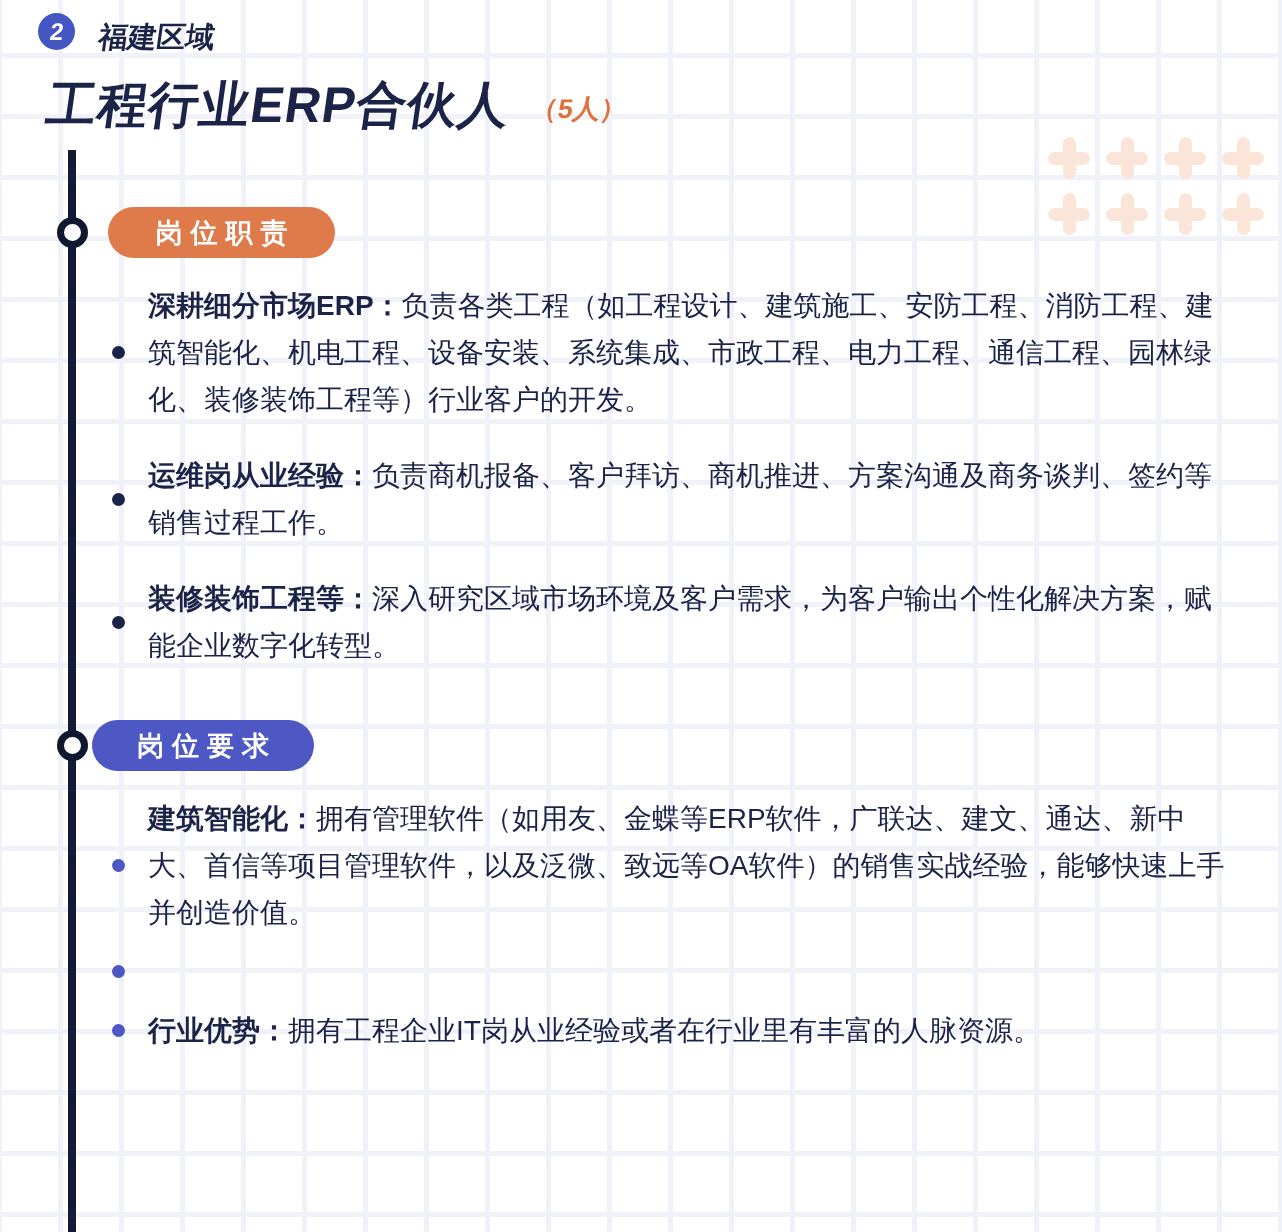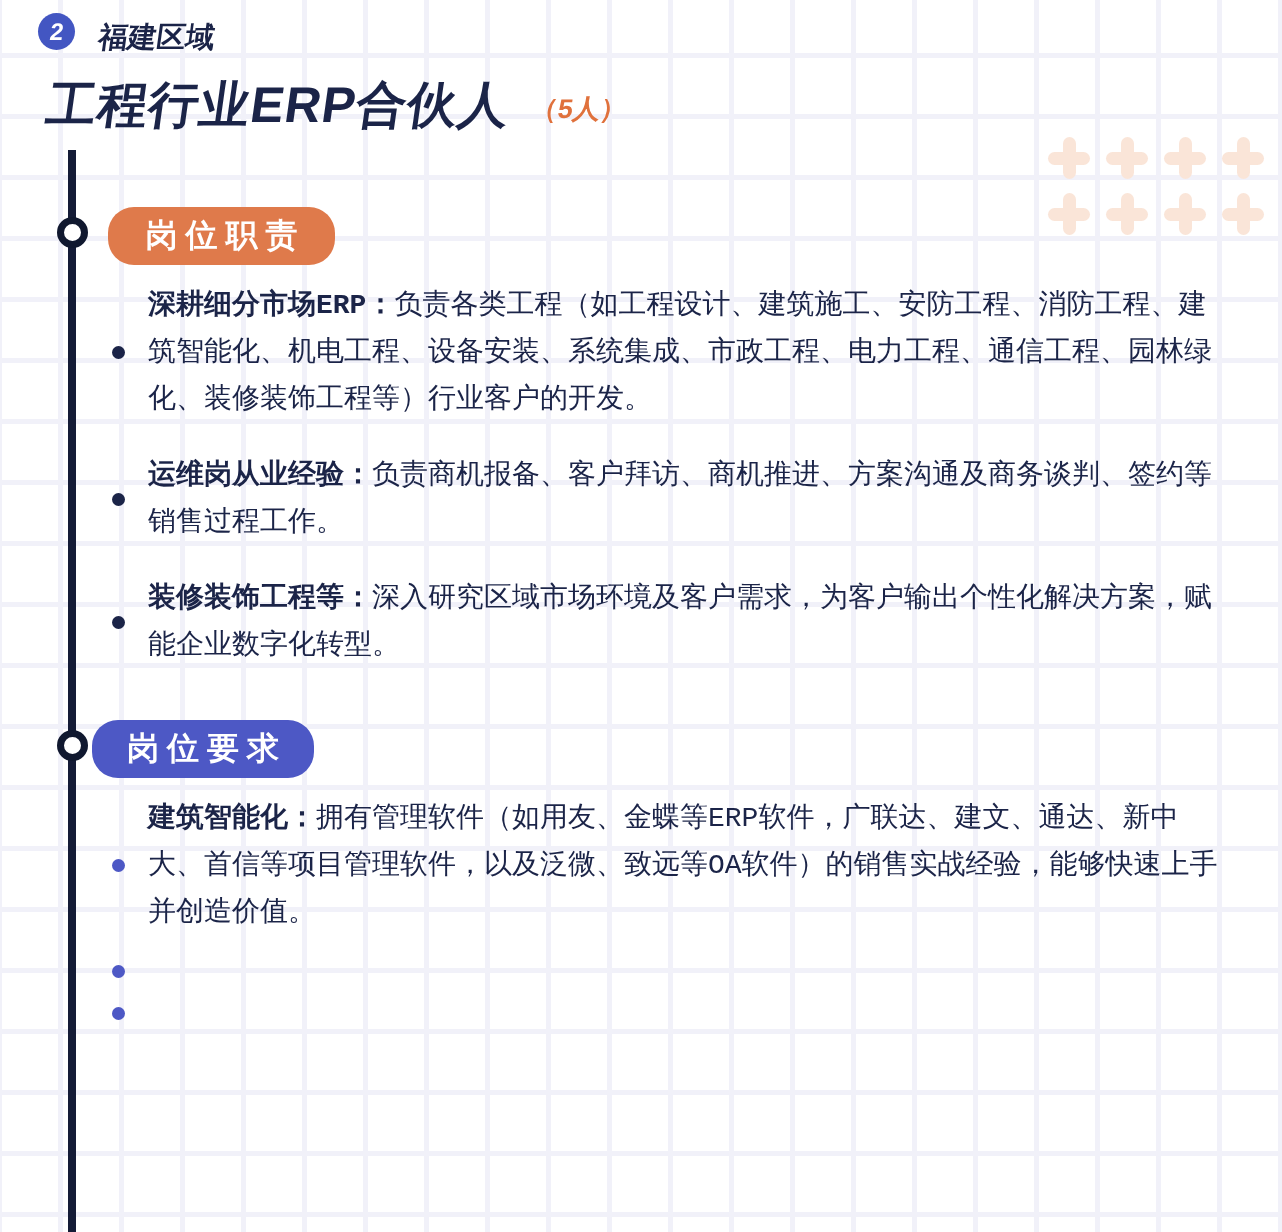--- a/index.html
+++ b/index.html
@@ -75,29 +75,29 @@
   .timeline-node{
     width:31px;height:31px;border-radius:50%;
     background:#ffffff;border:7px solid #10182f;
     left:57px;
   }
   .node-1{top:217px;}
   .node-2{top:730px;}
 
   
   .badge{
-    height:58px;border-radius:26px;color:#ffffff;
+    height:51px;border-radius:26px;color:#ffffff;
     display:flex;align-items:center;justify-content:center;
-    font-size:32px;font-weight:bold;letter-spacing:8px;padding-left:8px;
+    font-size:27px;font-weight:bold;letter-spacing:8px;padding-left:8px;
   }
   .badge-1{left:108px;top:207px;width:227px;background:var(--orange);}
   .badge-2{left:92px;top:720px;width:222px;background:var(--blue);}
 
   
-  .list{left:112px;width:1116px;list-style:none;font-family:Liberation Mono, monospace;}
+  .list{left:112px;width:1116px;list-style:none;}
   .list-1{top:282px;}
   .list-2{top:795px;}
   .list li{display:flex;align-items:center;margin-bottom:29px;}
   .bullet{
     flex:none;width:13px;height:13px;border-radius:50%;margin-right:23px;
   }
   .list-1 .bullet{background:var(--ink);}
   .list-2 .bullet{background:var(--blue);}
   .item-text{font-size:28px;line-height:47px;color:var(--ink);}
   .item-text .lead{font-weight:bold;}
@@ -168,14 +168,15 @@
 <ul class="abs list list-2">
   <li>
     <span class="bullet"></span>
     <p class="item-text"><span class="lead">建筑智能化：</span><span>拥有管理软件（如用友、金蝶等ERP软件，广联达、建文、通达、新中大、首信等项目管理软件，以及泛微、致远等OA软件）的销售实战经验，能够快速上手并创造价值。</span></p>
   </li>
   <li>
     <span class="bullet"></span>
   </li>
   <li>
     <span class="bullet"></span>
+    <p class="item-text"><span class="lead">行业优势：</span><span>拥有工程企业IT岗从业经验或者在行业里有丰富的人脉资源。</span></p>
   </li>
 </ul>
 
 </body></html>

